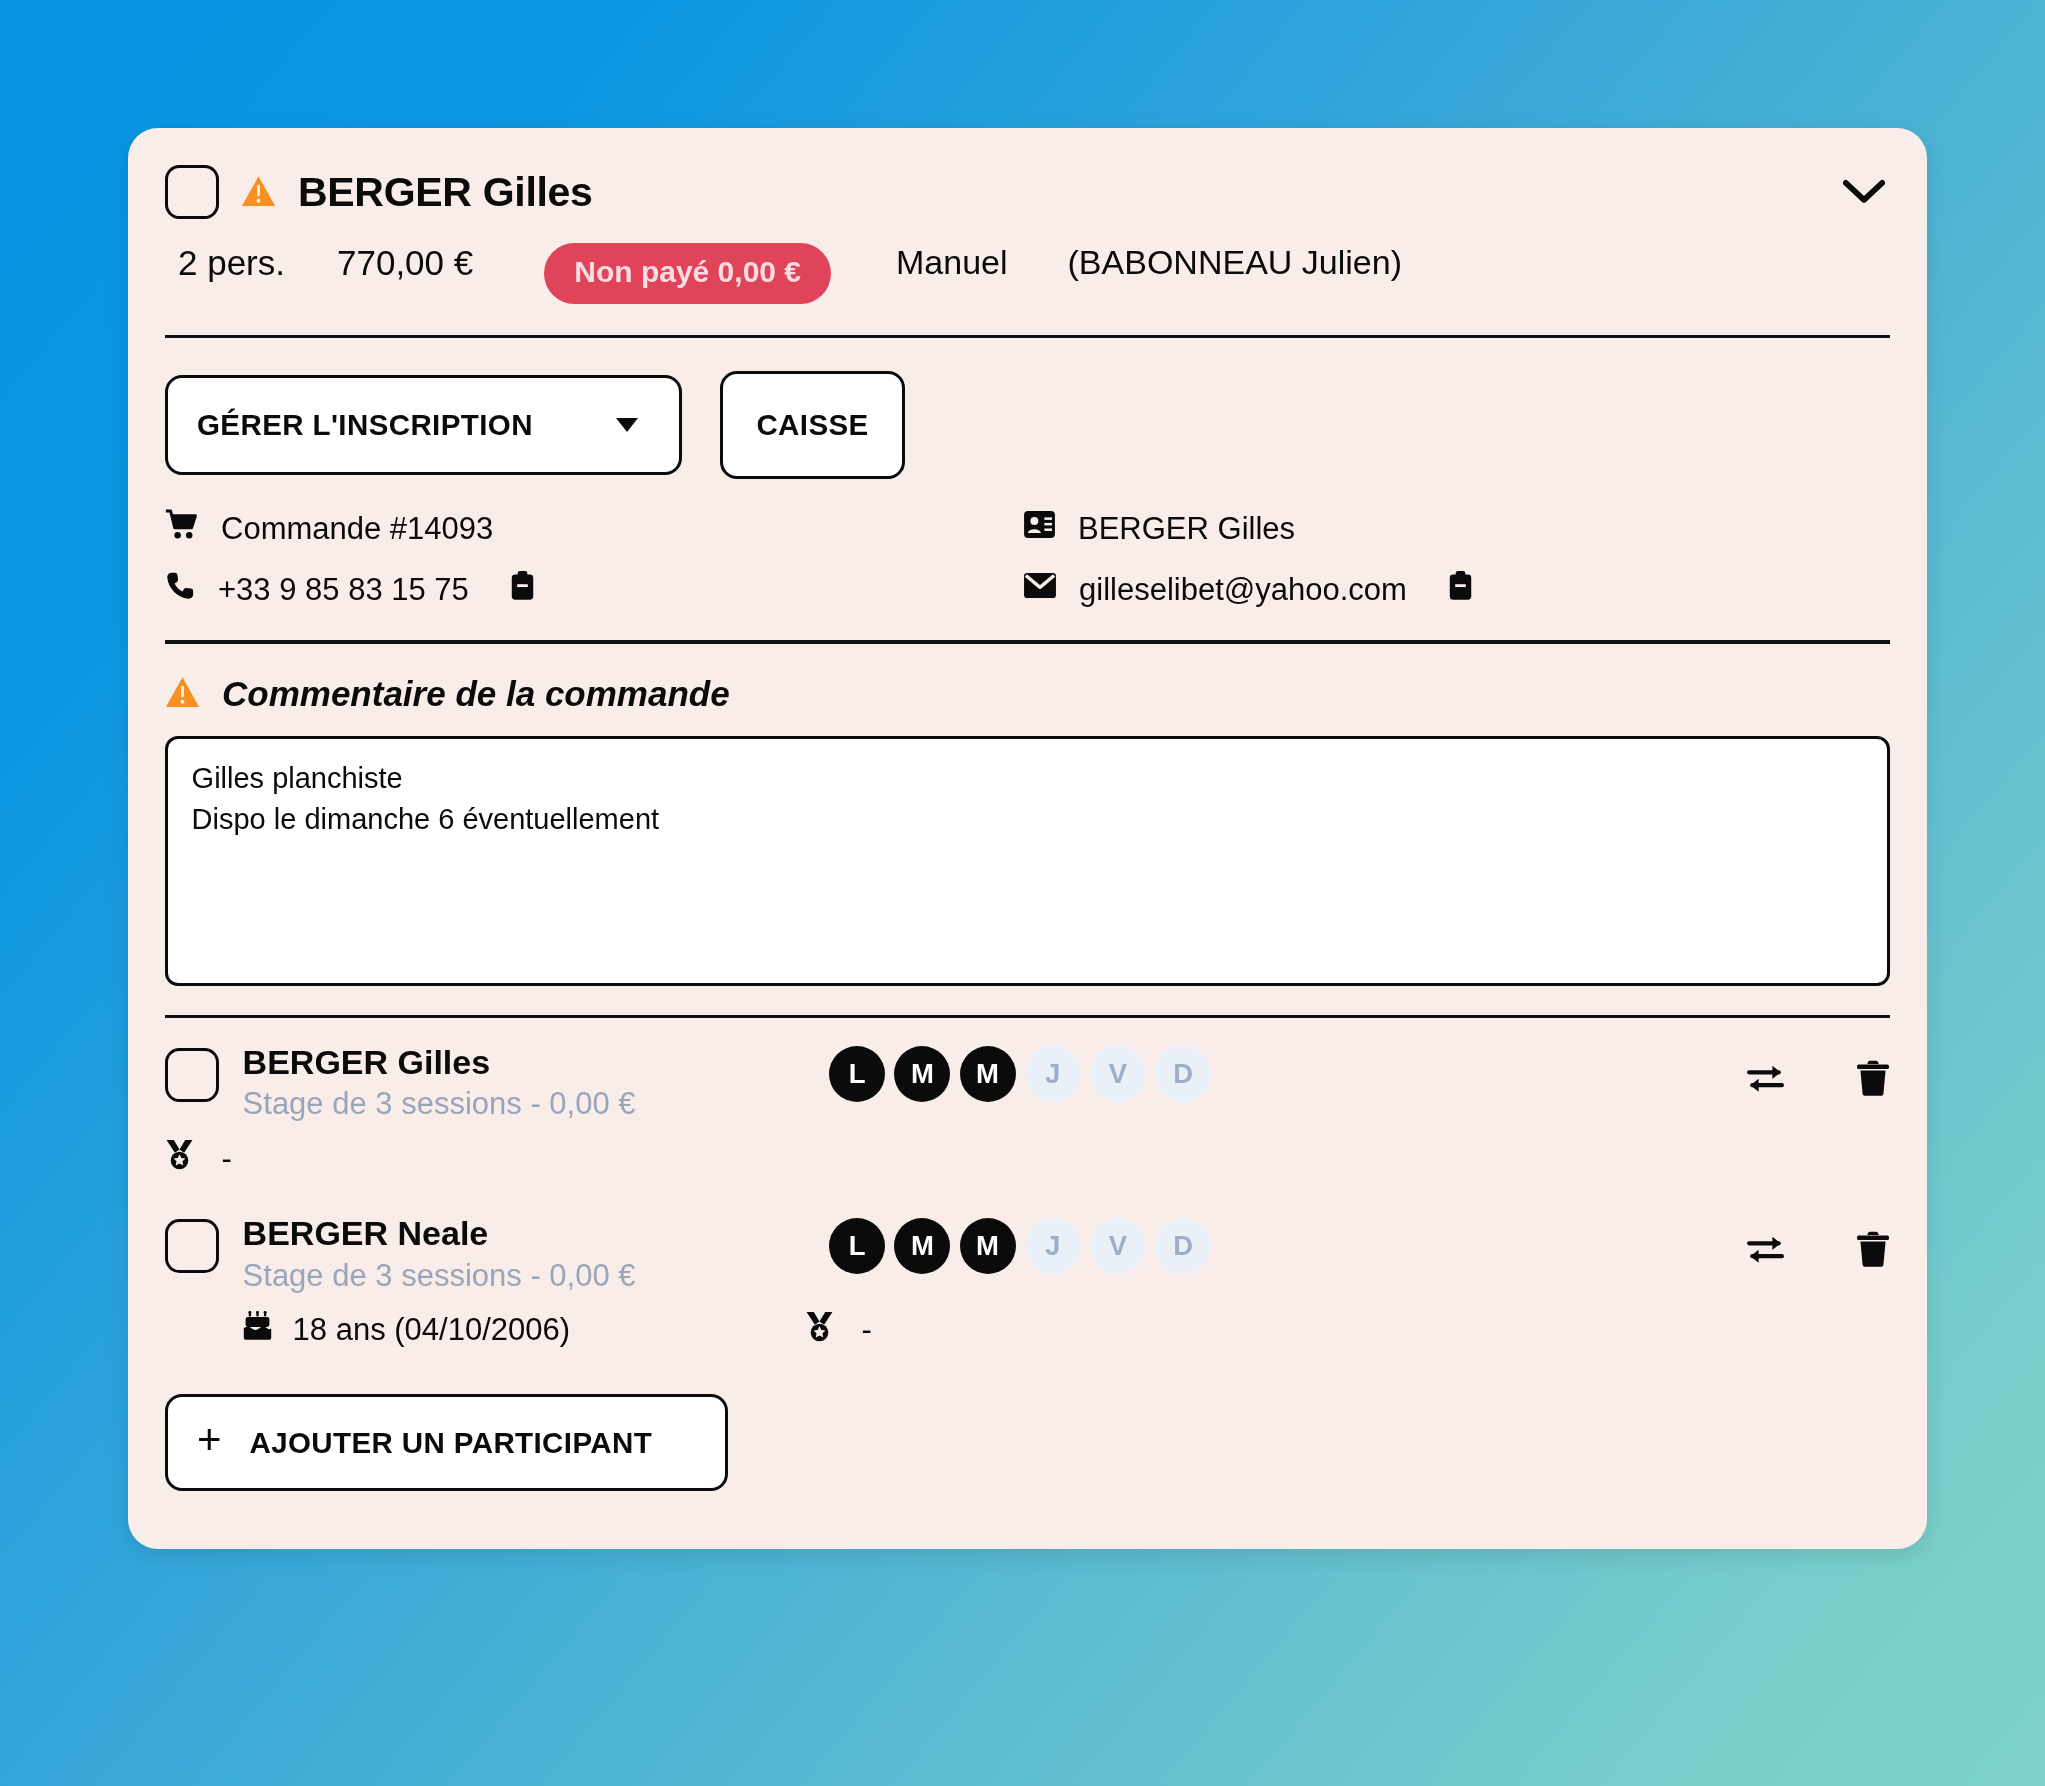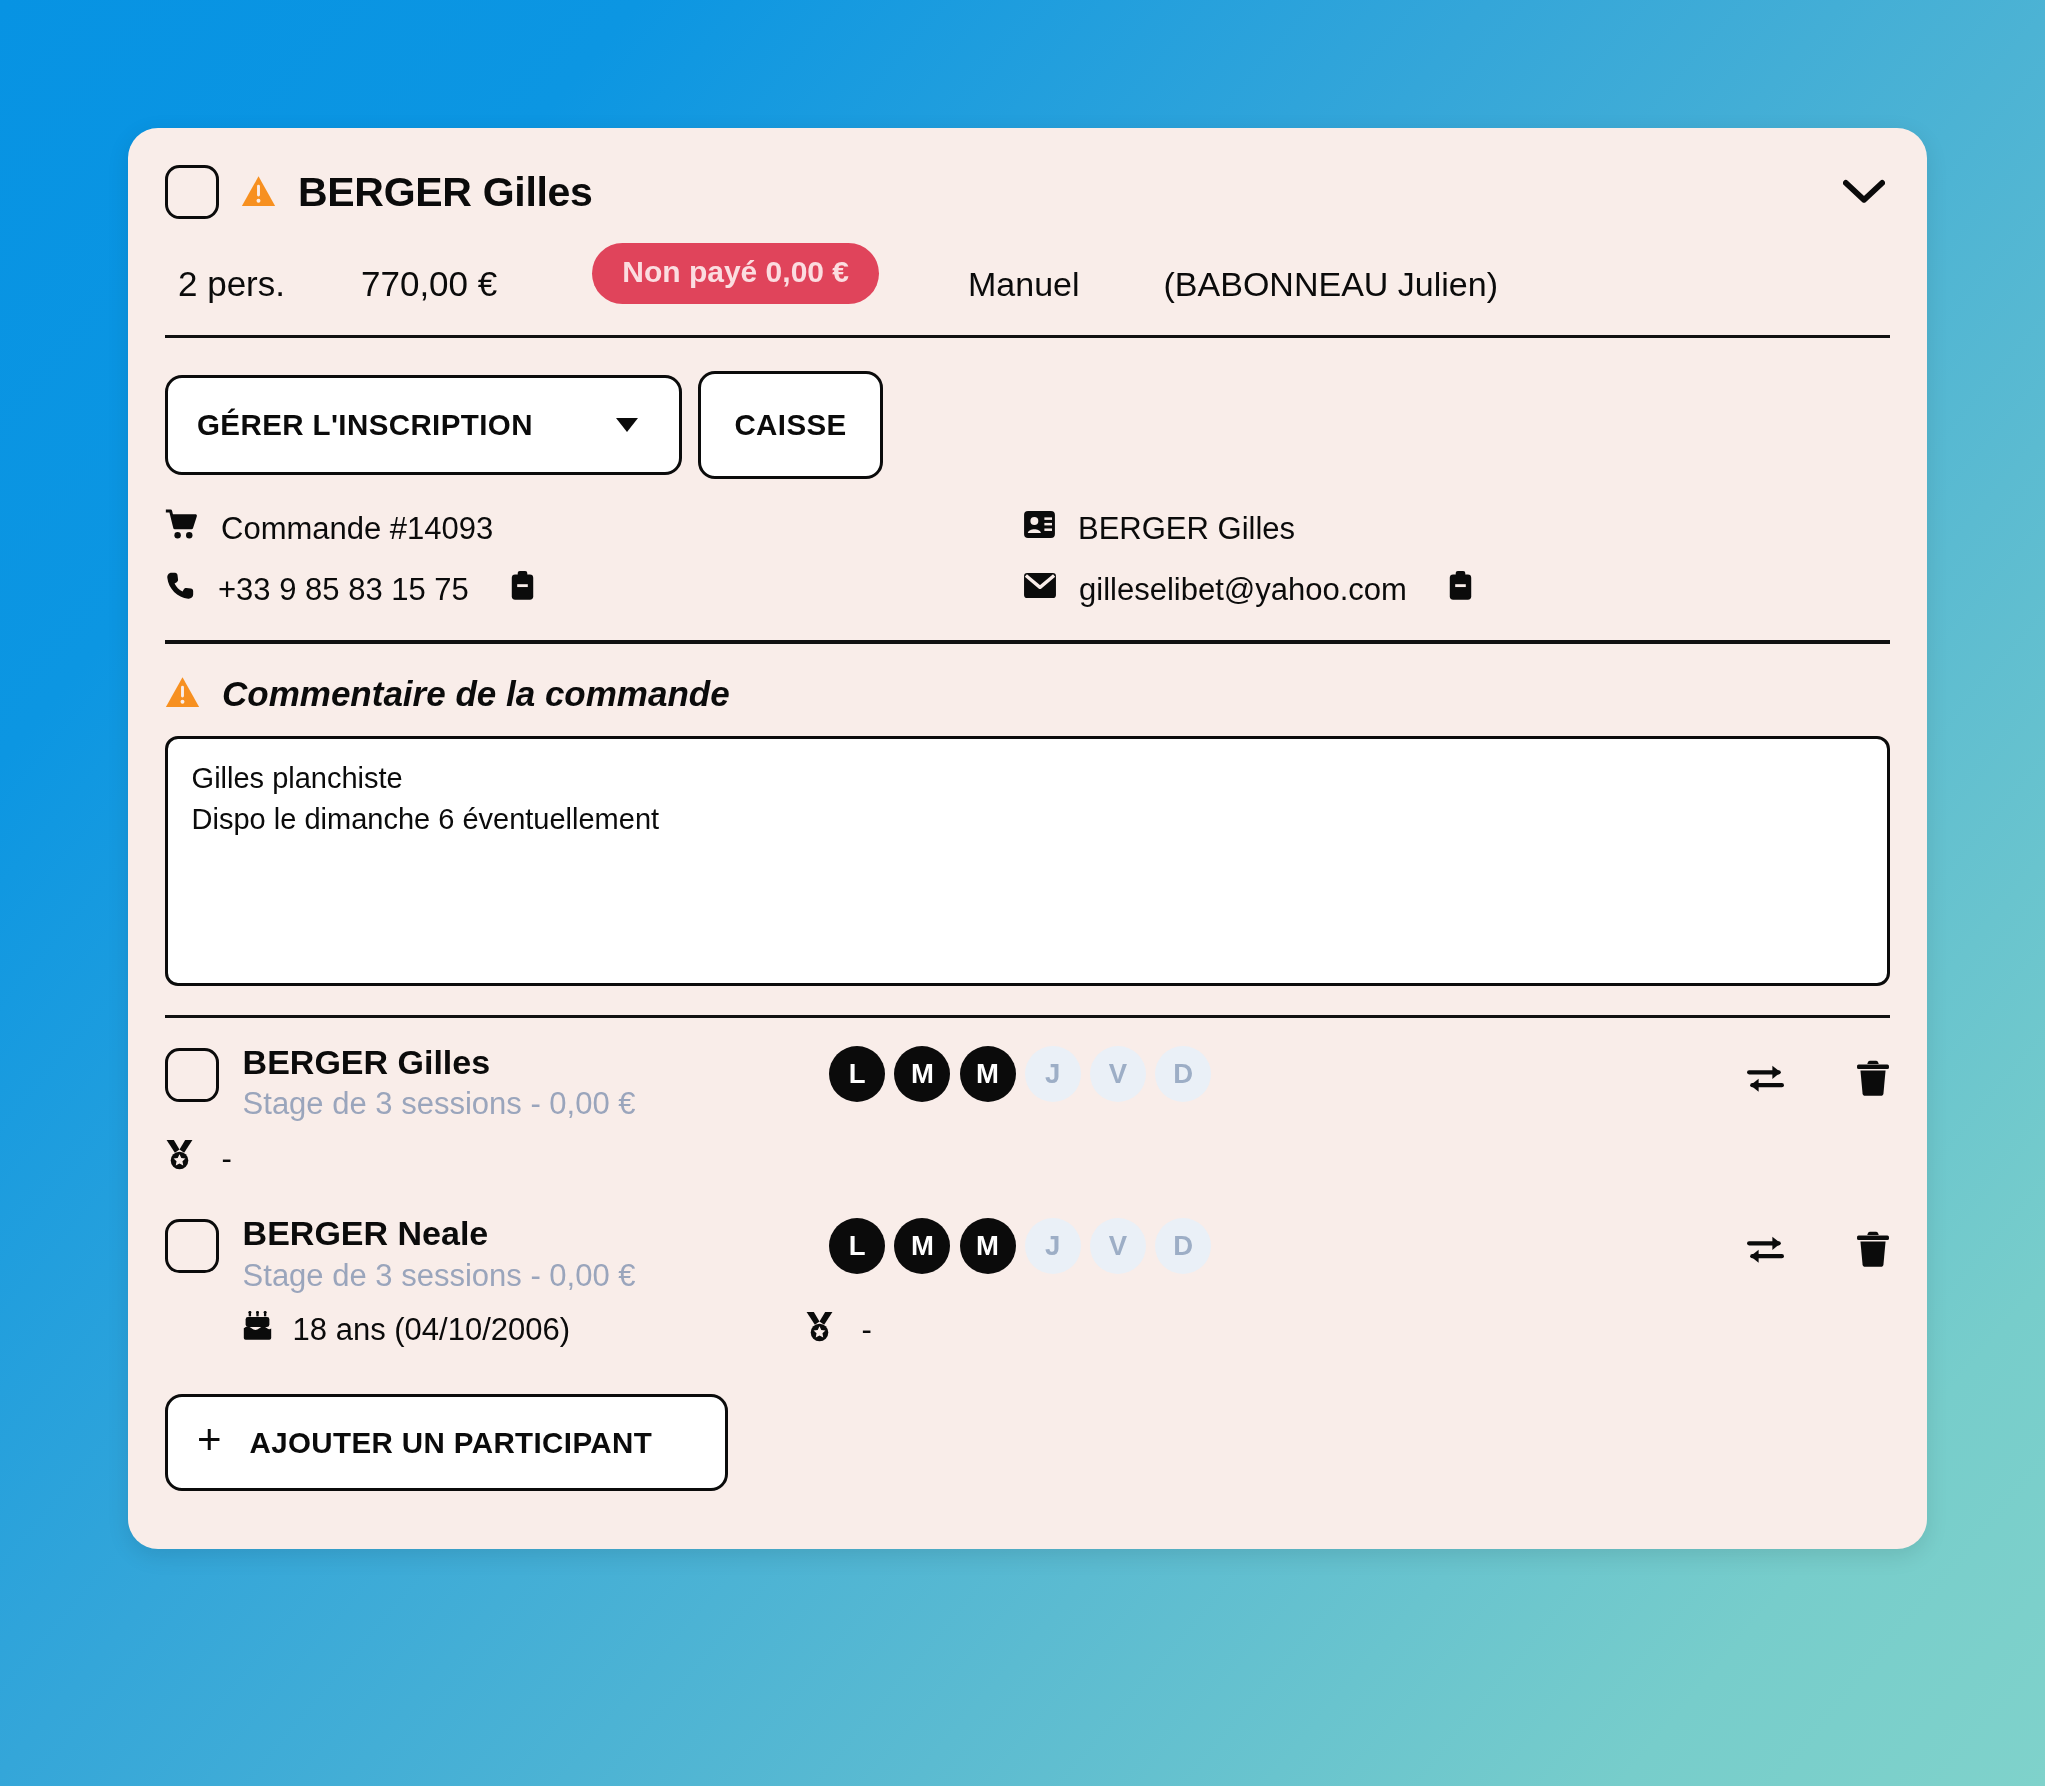--- a/index.html
+++ b/index.html
@@ -66,24 +66,23 @@
     transform: translateY(-50%);
     width: 52px;
     height: 52px;
     display: flex;
     align-items: center;
     justify-content: center;
   }
 
   .header-row2 {
     display: flex;
-    align-items: flex-end;
+    align-items: flex-start;
     margin-top: 23.6px;
     padding-left: 13px;
-    gap: 24px;
   }
 
   .meta-persons {
     font-size: 35px;
     color: #0B0B0B;
     white-space: nowrap;
   }
   .meta-amount {
     font-size: 35px;
     color: #0B0B0B;
@@ -121,21 +120,21 @@
     height: 3.3px;
     background: #111111;
     margin: 0 37px;
   }
   .divider.d1 { margin-top: 31px; }
 
   
   .actions {
     padding: 33px 37px 0 37px;
     display: flex;
-    gap: 16px;
+    gap: 38px;
     align-items: center;
   }
 
   .btn-white {
     background: #FFFFFF;
     border: 3.3px solid #0B0B0B;
     border-radius: 17px;
     font-family: "Liberation Sans", sans-serif;
     color: #0B0B0B;
     font-weight: 700;

